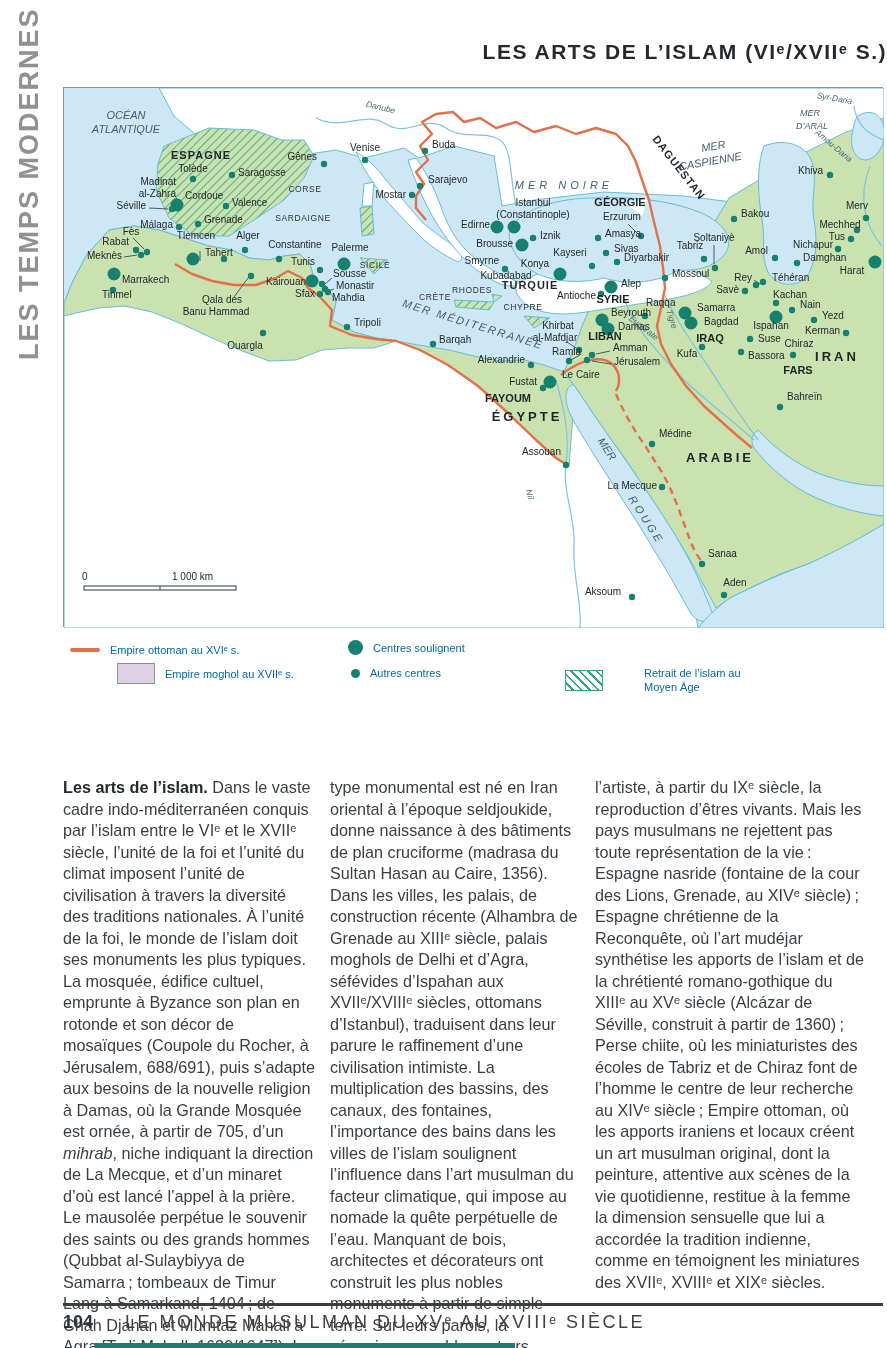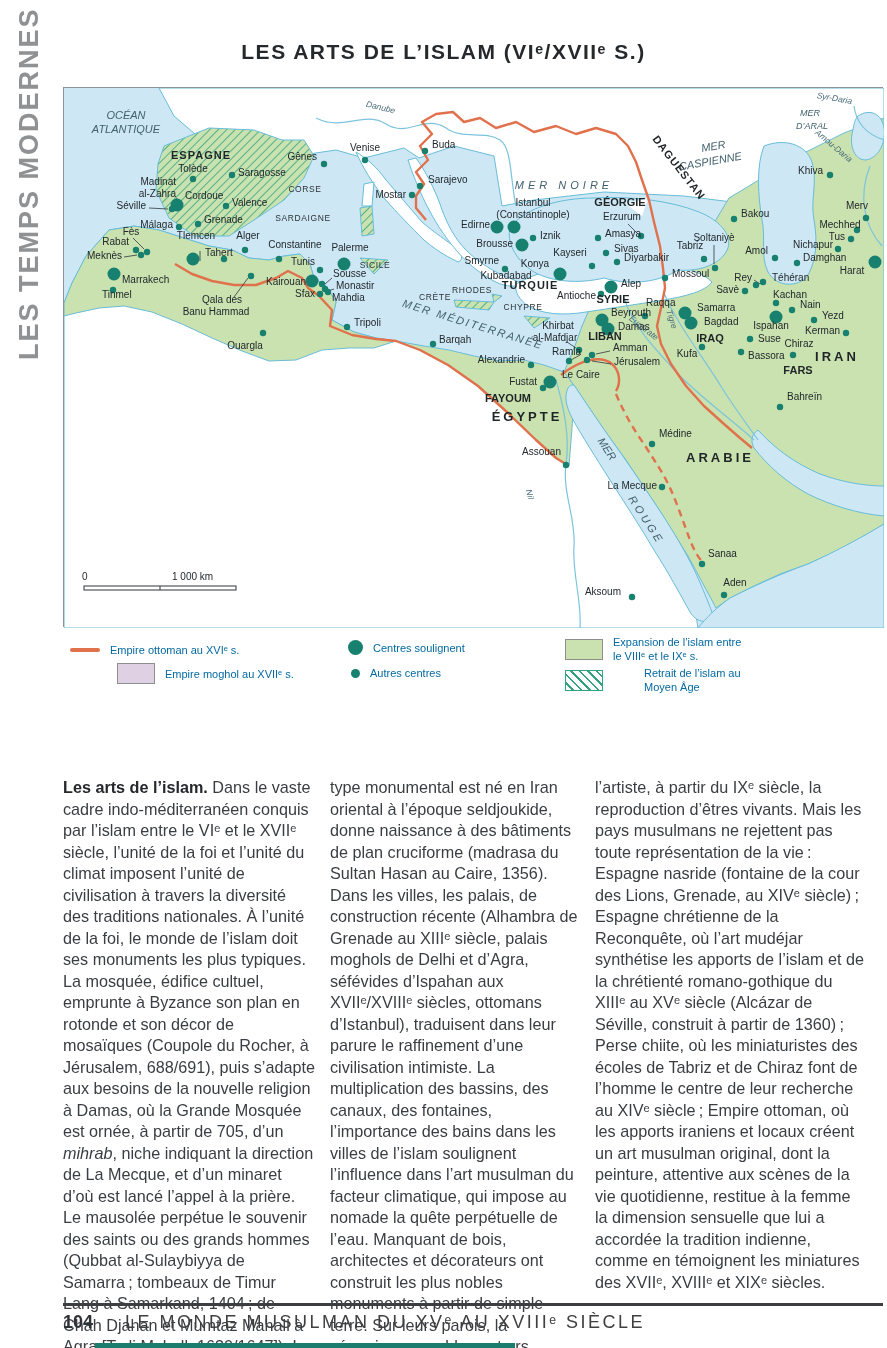--- a/index.html
+++ b/index.html
@@ -2,21 +2,21 @@
 <html><head>
 <meta charset="utf-8">
 <style>
   html,body{margin:0;padding:0;background:#fff;}
   body{width:887px;height:1348px;position:relative;overflow:hidden;
        font-family:"Liberation Sans","DejaVu Sans",sans-serif;color:#33383c;}
   .abs{position:absolute;}
   #side-label{left:14px;top:90px;width:44px;height:270px;
     writing-mode:vertical-rl;transform:rotate(180deg);
     font-size:27px;font-weight:bold;letter-spacing:2px;color:#8f9193;white-space:nowrap;}
-  #page-title{left:0;top:40px;width:887px;text-align:center;
+  #page-title{left:0;top:40px;width:887px;text-align:right;
     font-size:21px;font-weight:bold;letter-spacing:1.5px;color:#26292c;}
   #map-frame{left:63px;top:87px;width:820px;height:540px;border:1.5px solid #8b949c;box-sizing:border-box;background:#cde8f4;}
   svg text{font-family:"Liberation Sans","DejaVu Sans",sans-serif;}
   .ci{font-size:10px;fill:#23282c}
   .co{font-size:11px;font-weight:bold;fill:#1f2427}
   .cl{font-size:13px;font-weight:bold;letter-spacing:3px;fill:#1f2427}
   .is{font-size:8.5px;fill:#2c3236;letter-spacing:.6px}
   .s{font-size:11px;font-style:italic;fill:#42606e}
   .s2{font-size:9px;font-style:italic;fill:#42606e}
   .rv{font-size:8.5px;font-style:italic;fill:#4a6b78}
@@ -373,24 +373,20 @@
     <span class="lg-txt">Empire moghol au XVIIᵉ s.</span>
   </div>
   <div class="lg-item" style="left:277px;top:7px;">
     <span class="lg-dotL"></span>
     <span class="lg-txt">Centres soulignent</span>
   </div>
   <div class="lg-item" style="left:277px;top:33px;">
     <span class="lg-dotS"></span>
     <span class="lg-txt">Autres centres</span>
   </div>
-  <div class="lg-item" style="left:502px;top:2px;">
-    <span class="lg-sw-box" style="background:#c9e2af;"></span>
-    <span class="lg-txt"><span>Expansion de l’islam entre</span><br><span>le VIIIᵉ et le IXᵉ s.</span></span>
-  </div>
   <div class="lg-item" style="left:502px;top:33px;gap:41px;">
     <span class="lg-sw-box" style="background:repeating-linear-gradient(45deg,#fff,#fff 4px,#33a380 4px,#33a380 6px);border-color:#33a380;"></span>
     <span class="lg-txt"><span>Retrait de l’islam au</span><br><span>Moyen Âge</span></span>
   </div>
 </div>
 
 <div class="abs" id="columns">
   <div class="col" style="left:0px;">
     <b>Les arts de l’islam.</b><span> Dans le vaste cadre indo-méditerranéen conquis par l’islam entre le VIᵉ et le XVIIᵉ siècle, l’unité de la foi et l’unité du climat imposent l’unité de civilisation à travers la diversité des traditions nationales. À l’unité de la foi, le monde de l’islam doit ses monuments les plus typiques. La mosquée, édifice cultuel, emprunte à Byzance son plan en rotonde et son décor de mosaïques (Coupole du Rocher, à Jérusalem, 688/691), puis s’adapte aux besoins de la nouvelle religion à Damas, où la Grande Mosquée est ornée, à partir de 705, d’un </span><i>mihrab</i><span>, niche indiquant la direction de La Mecque, et d’un minaret d’où est lancé l’appel à la prière. Le mausolée perpétue le souvenir des saints ou des grands hommes (Qubbat al-Sulaybiyya de Samarra ; tombeaux de Timur Lang à Samarkand, 1404 ; de Chah Djahan et Mumtaz Mahall à Agra [Tadj Mahall, 1630/1647]). La madrasa, école religieuse dont le</span>
   </div>

